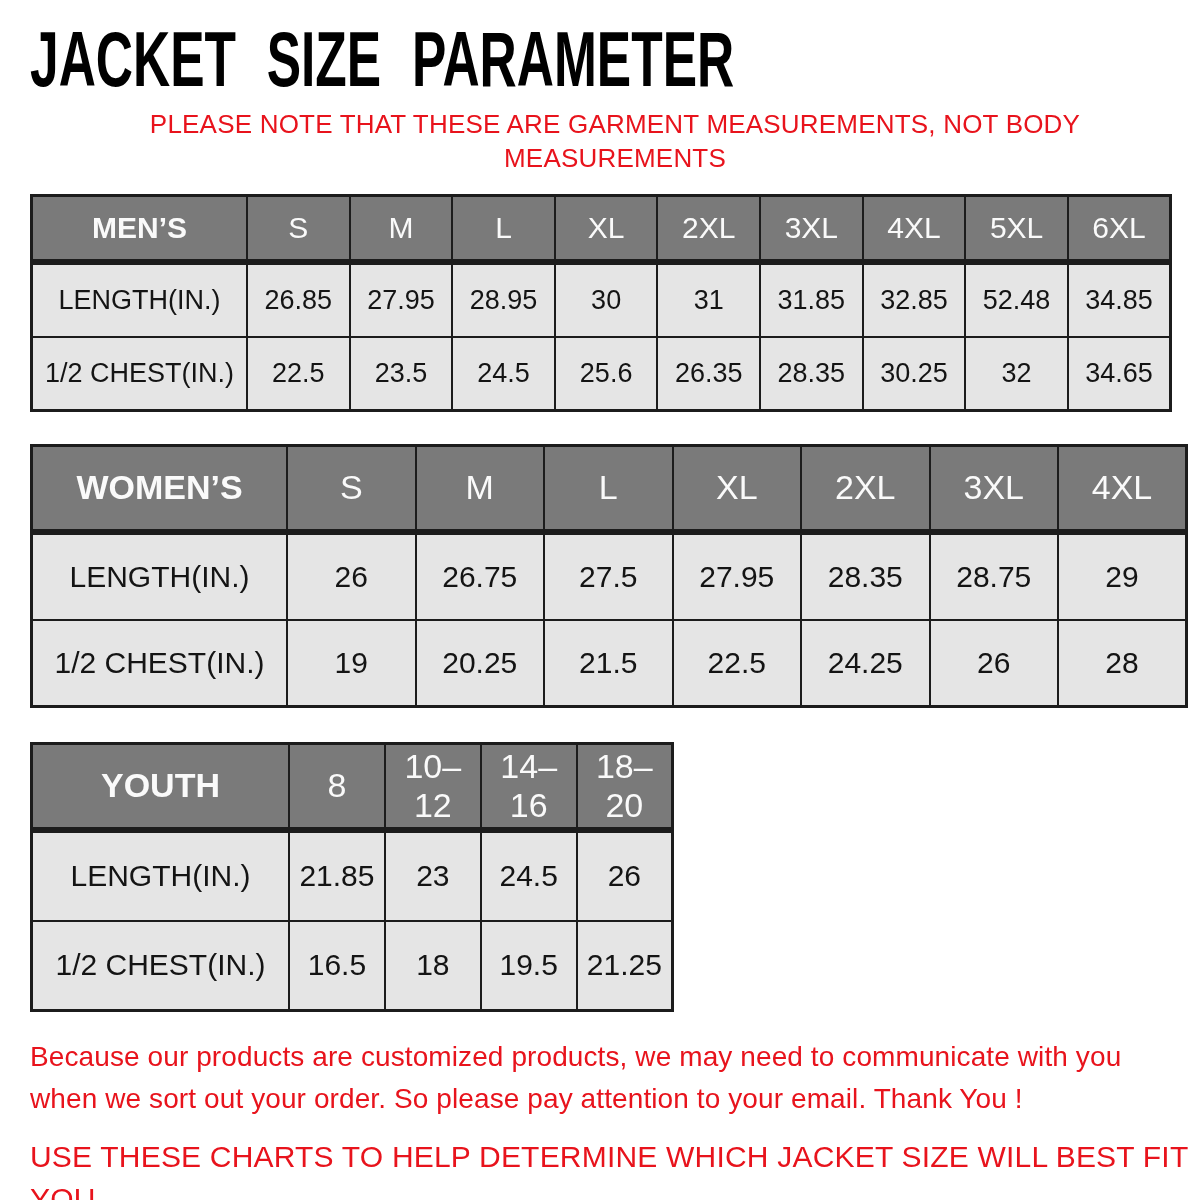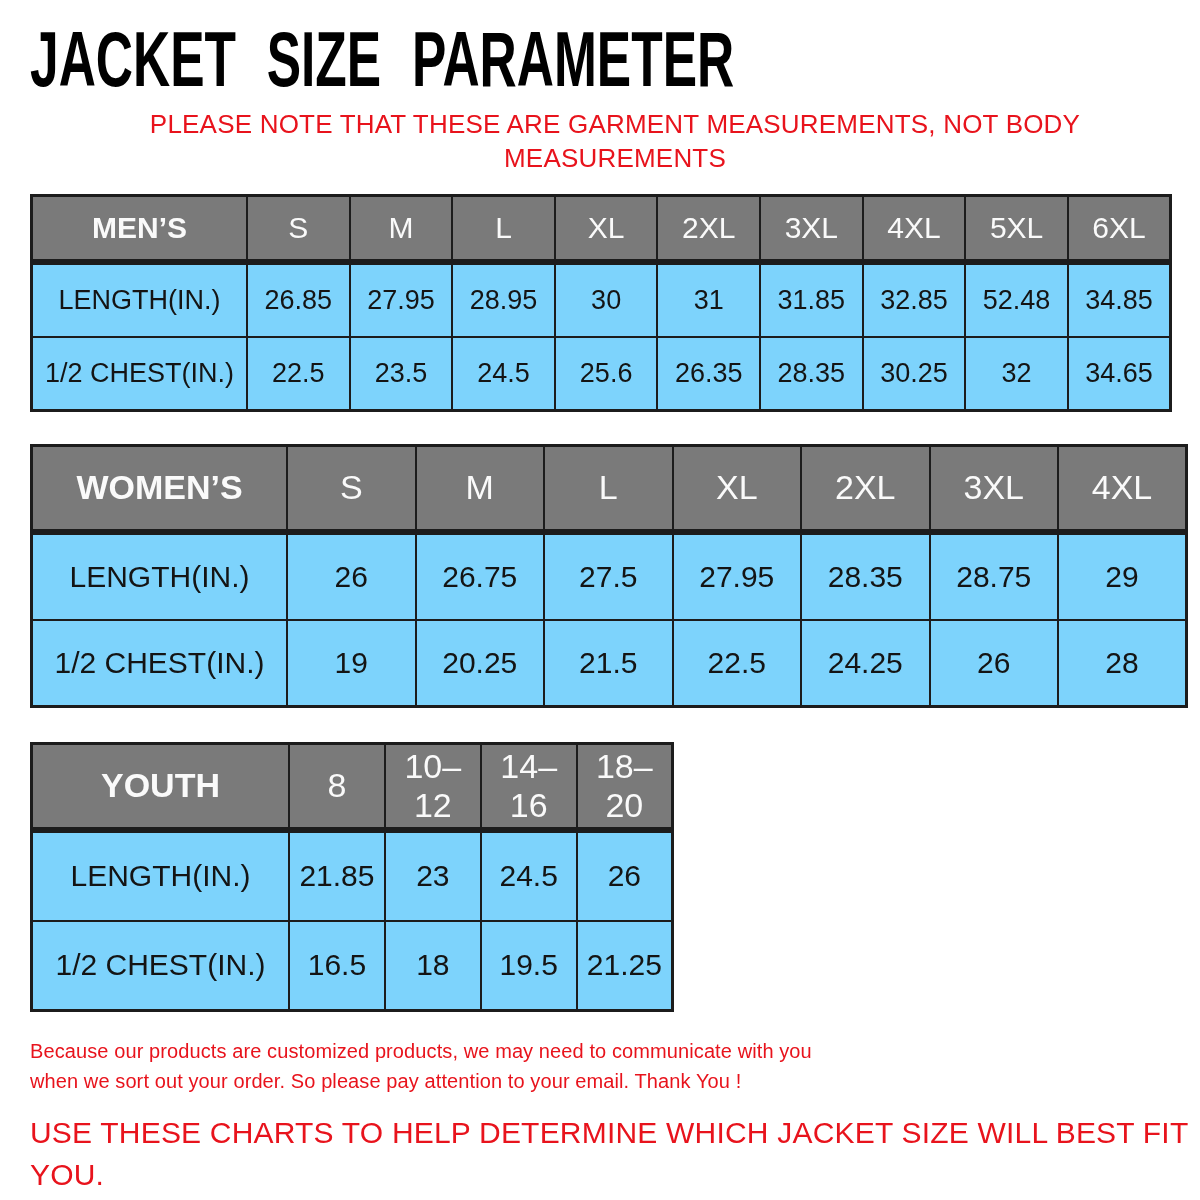--- a/index.html
+++ b/index.html
@@ -62,21 +62,21 @@
   table.size-table th {
     background: var(--header-gray);
     color: #fafafa;
     font-weight: 400;
     border-bottom: 6px solid var(--border-dark);
   }
   table.size-table th:first-child {
     font-weight: 700;
   }
   table.size-table td {
-    background: #7dd3fc;
+    background: #e5e5e5;
     color: #141414;
     font-weight: 400;
   }
   #table-mens { width: 1142px; margin-top: 18px; }
   #table-mens th { height: 62px; font-size: 30px; }
   #table-mens th:first-child { width: 213px; }
   #table-mens td { height: 71px; font-size: 27px; }
 
   #table-womens { width: 1158px; margin-top: 32px; }
   #table-womens th { height: 82px; font-size: 34px; }
@@ -85,21 +85,21 @@
 
   #table-youth { width: 644px; margin-top: 34px; }
   #table-youth th { height: 82px; font-size: 34px; }
   #table-youth th:first-child { width: 255px; }
   #table-youth td { height: 87px; font-size: 30px; }
 
   
   .footer-para {
     margin: 24px 0 0 30px;
     color: var(--accent-red);
-    font-size: 20px;
+    font-size: 28px;
     line-height: 1.5;
     font-weight: 400;
     letter-spacing: 0.1px;
   }
   .footer-caps {
     margin: 16px 0 0 30px;
     color: var(--accent-red);
     font-size: 30px;
     line-height: 1.4;
     font-weight: 400;

